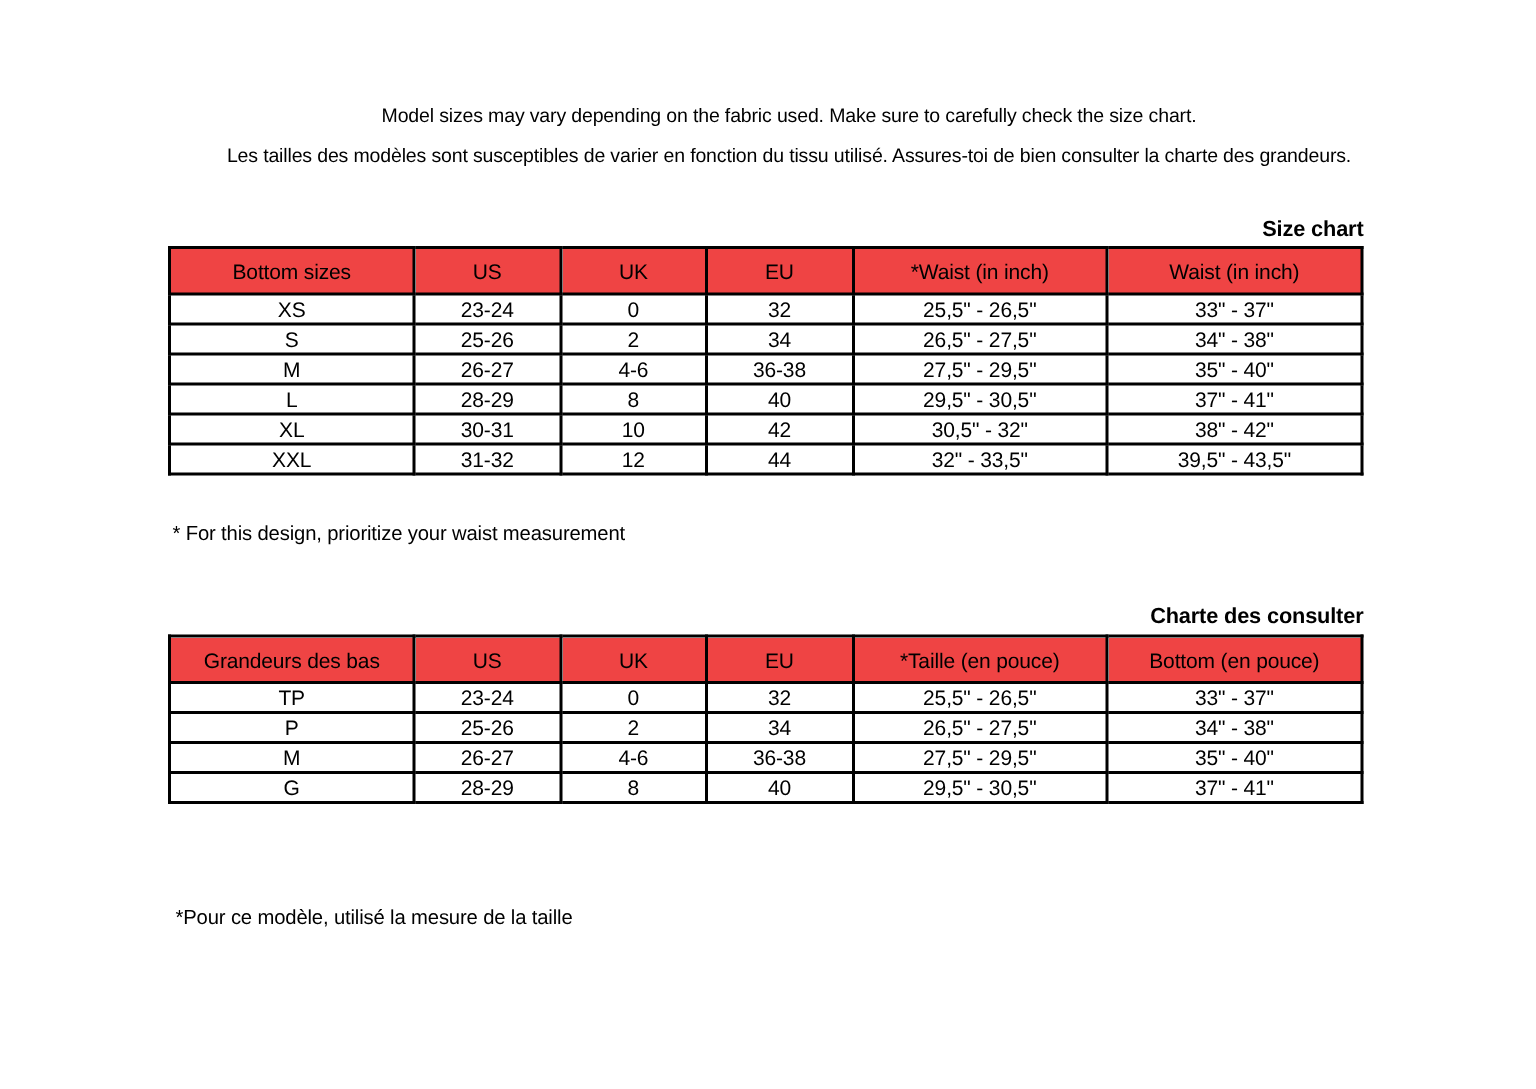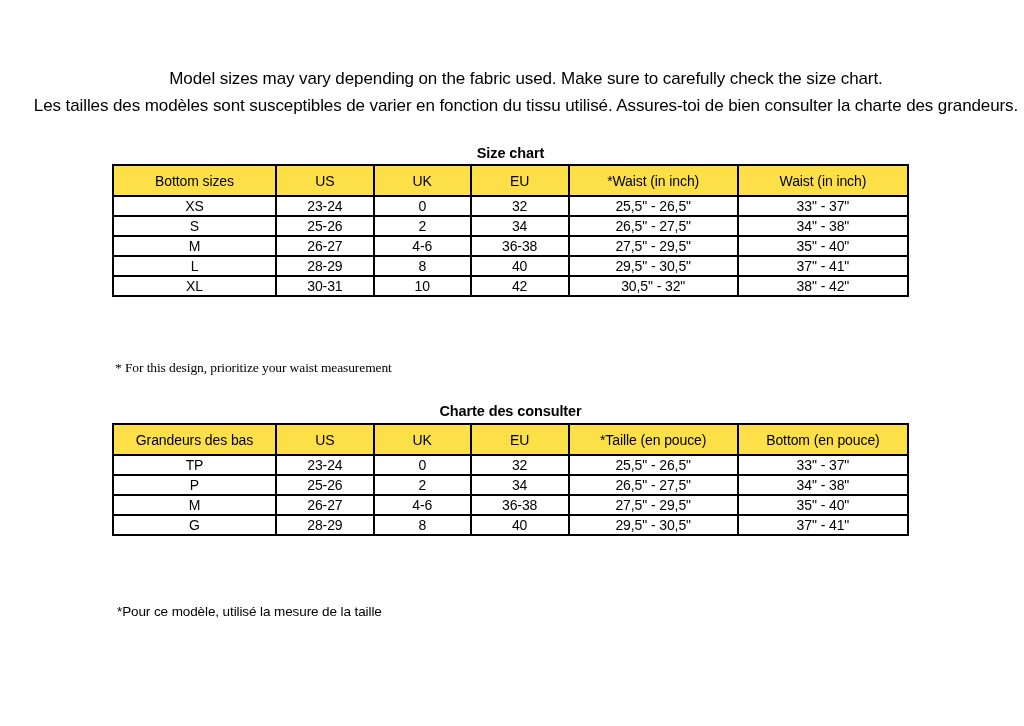--- a/index.html
+++ b/index.html
@@ -10,31 +10,31 @@
     position: relative;
     font-family: "Liberation Sans", sans-serif;
     color: #000000;
     overflow: hidden;
   }
   .intro-line {
     position: absolute;
     left: 0;
     width: 1024px;
     text-align: center;
-    font-size: 17px;
+    font-size: 13px;
     letter-spacing: -0.1px;
     padding-left: 28px;
   }
   .intro-en { top: 69px; }
   .intro-fr { top: 96px; }
   .table-title {
     position: absolute;
     left: 112px;
     width: 797px;
-    text-align: center;
+    text-align: right;
     font-size: 14.5px;
     font-weight: bold;
     letter-spacing: -0.1px;
   }
   .title-en { top: 145px; }
   .title-fr { top: 403px; }
   table.size-table {
     position: absolute;
     left: 112px;
     width: 797px;
@@ -48,33 +48,33 @@
   table.size-table th, table.size-table td {
     border: 2px solid #000000;
     text-align: center;
     vertical-align: middle;
     font-weight: normal;
     overflow: hidden;
     white-space: nowrap;
   }
   table.size-table thead tr { height: 31px; }
   table.size-table tbody tr { height: 20px; }
-  table.size-table th { background: #fde047; }
+  table.size-table th { background: #ef4444; }
   table.size-table th:nth-child(1), table.size-table td:nth-child(1) { width: 20.5%; }
   table.size-table th:nth-child(2), table.size-table td:nth-child(2) { width: 12.3%; }
   table.size-table th:nth-child(3), table.size-table td:nth-child(3) { width: 12.2%; }
   table.size-table th:nth-child(4), table.size-table td:nth-child(4) { width: 12.3%; }
   table.size-table th:nth-child(5), table.size-table td:nth-child(5) { width: 21.3%; }
   table.size-table th:nth-child(6), table.size-table td:nth-child(6) { width: 21.4%; }
   .footnote {
     position: absolute;
     font-size: 13.5px;
     letter-spacing: -0.1px;
   }
-  .footnote-en { left: 115px; top: 360px; font-family: Liberation Serif, serif; }
+  .footnote-en { left: 115px; top: 348px; }
   .footnote-fr { left: 117px; top: 604px; }
 </style>
 </head>
 <body>
 
 <p class="intro-line intro-en">Model sizes may vary depending on the fabric used. Make sure to carefully check the size chart.</p>
 
 <p class="intro-line intro-fr">Les tailles des modèles sont susceptibles de varier en fonction du tissu utilisé. Assures-toi de bien consulter la charte des grandeurs.</p>
 
 <h2 class="table-title title-en">Size chart</h2>
@@ -124,20 +124,28 @@
         <td>37" - 41"</td>
       </tr>
       <tr>
         <td>XL</td>
         <td>30-31</td>
         <td>10</td>
         <td>42</td>
         <td>30,5" - 32"</td>
         <td>38" - 42"</td>
       </tr>
+      <tr>
+        <td>XXL</td>
+        <td>31-32</td>
+        <td>12</td>
+        <td>44</td>
+        <td>32" - 33,5"</td>
+        <td>39,5" - 43,5"</td>
+      </tr>
     </tbody>
 </table>
 
 <p class="footnote footnote-en">* For this design, prioritize your waist measurement</p>
 
 <h2 class="table-title title-fr">Charte des consulter</h2>
 
 <table class="size-table table-fr">
   <thead>
       <tr>

